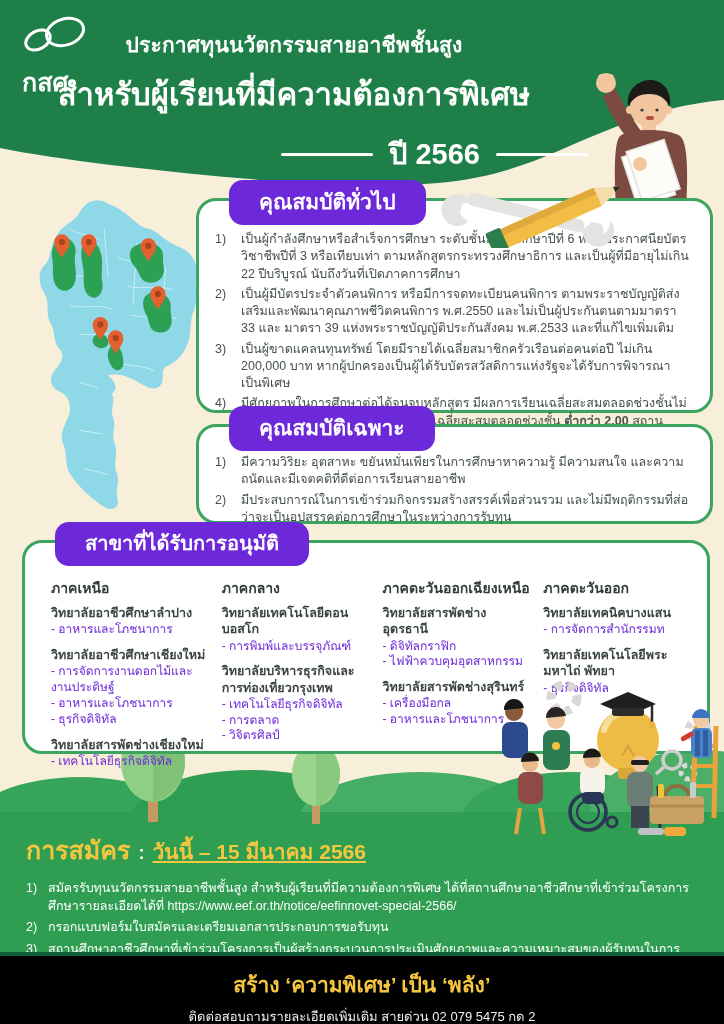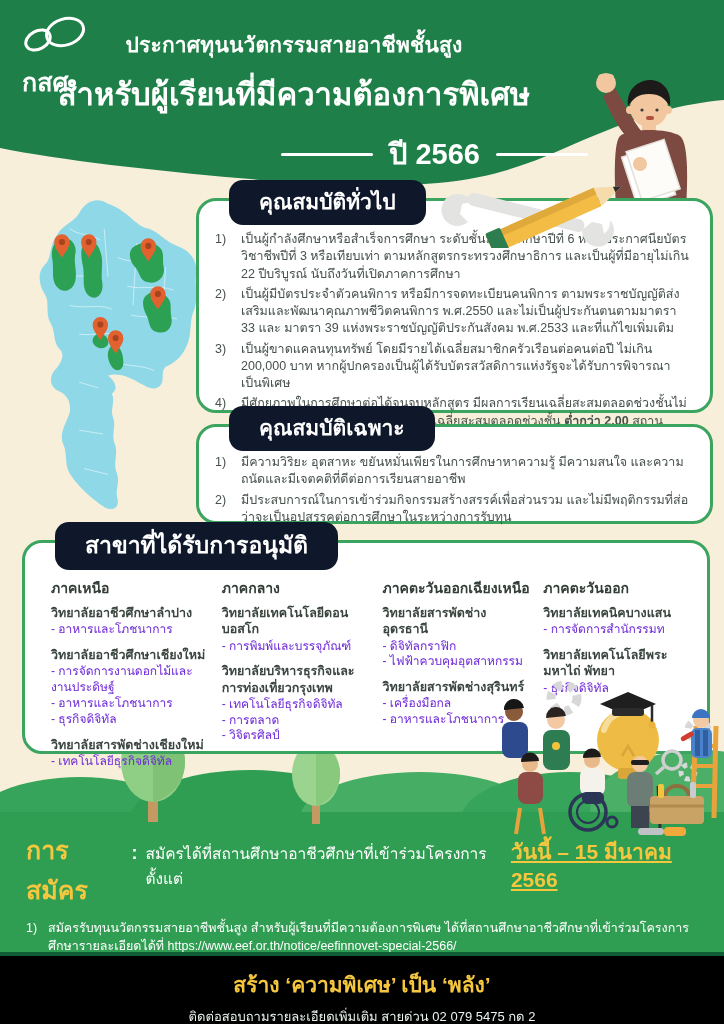--- a/index.html
+++ b/index.html
@@ -23,28 +23,28 @@
   .person-svg { position:absolute; top:56px; left:570px; z-index:2; }
   .pencil-svg { position:absolute; top:168px; left:428px; z-index:6; }
   
   .map-svg { position:absolute; top:190px; left:12px; z-index:2; }
   
   .qbox {
     position:absolute; background:#fff; border:3px solid #3BA45E; border-radius:20px;
     z-index:3;
   }
   .qbox .pill {
-    position:absolute; top:-21px; left:30px; background:#0f172a; color:#fff;
+    position:absolute; top:-21px; left:30px; background:#6d28d9; color:#fff;
     font-weight:bold; font-size:21px; padding:5px 30px 7px; border-radius:14px;
     white-space:nowrap;
   }
   #box-general { left:196px; top:198px; width:517px; height:215px; padding:30px 20px 10px 16px; }
   #box-specific { left:196px; top:424px; width:517px; height:100px; padding:27px 20px 8px 16px; }
   #box-branch { left:22px; top:540px; width:688px; height:214px; padding:34px 22px 10px 26px; }
-  #box-branch .pill { font-size:23px; }
+  #box-branch .pill { font-size:20px; }
   .nlist { list-style:none; }
   .nlist li { display:flex; color:#46514B; font-size:12.5px; line-height:1.38; margin-bottom:3px; }
   .nlist .num { flex:0 0 26px; }
   .nlist .txt { flex:1; }
   .u-bold { font-weight:bold; text-decoration:underline; }
   
   .cols { display:grid; grid-template-columns: 1.12fr 1.05fr 1.05fr 1fr; gap:12px; }
   .region-name { font-size:14px; font-weight:bold; color:#333D37; margin-bottom:6px; }
   .college { margin-bottom:9px; }
   .college-name { font-size:12.5px; font-weight:bold; color:#3A453F; line-height:1.3; word-break:break-word; }
@@ -399,21 +399,20 @@
       <rect x="164" y="159" width="22" height="9" rx="4" fill="#F2A93B"></rect>
     </g>
     <circle cx="172" cy="92" r="9" fill="none" stroke="#CFCFCF" stroke-width="3.5"></circle>
     <line x1="164" y1="99" x2="156" y2="106" stroke="#CFCFCF" stroke-width="3.5"></line>
   </svg>
 
   <div class="apply">
     <div class="apply-head">
       <span class="apply-label">การสมัคร</span>
       <span class="apply-sep">:</span>
-      <span class="apply-lead">สมัครได้ที่สถานศึกษาอาชีวศึกษาที่เข้าร่วมโครงการ ตั้งแต่</span>
       <span class="apply-date">วันนี้ – 15 มีนาคม 2566</span>
     </div>
     <ul class="nlist">
       <li>
           <span class="num">1)</span>
           <span class="txt">สมัครรับทุนนวัตกรรมสายอาชีพชั้นสูง สำหรับผู้เรียนที่มีความต้องการพิเศษ ได้ที่สถานศึกษาอาชีวศึกษาที่เข้าร่วมโครงการ ศึกษารายละเอียดได้ที่ https://www.eef.or.th/notice/eefinnovet-special-2566/</span>
         </li>
       <li>
           <span class="num">2)</span>
           <span class="txt">กรอกแบบฟอร์มใบสมัครและเตรียมเอกสารประกอบการขอรับทุน</span>

